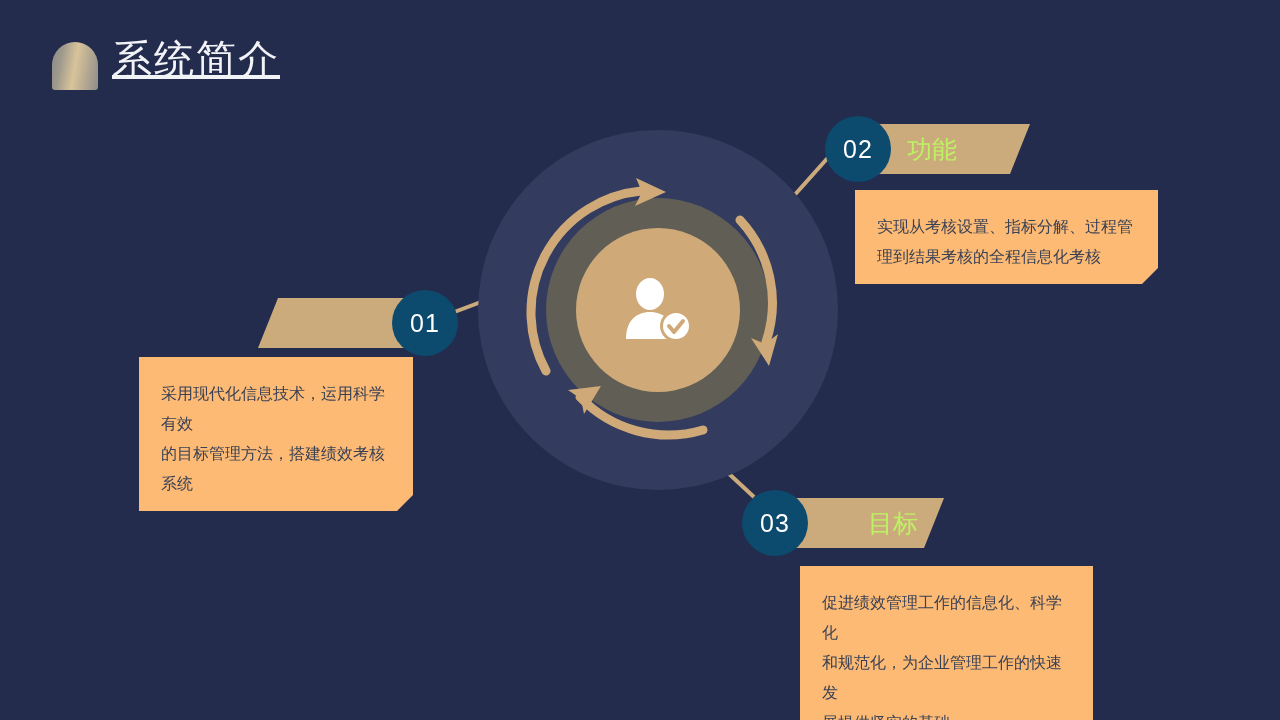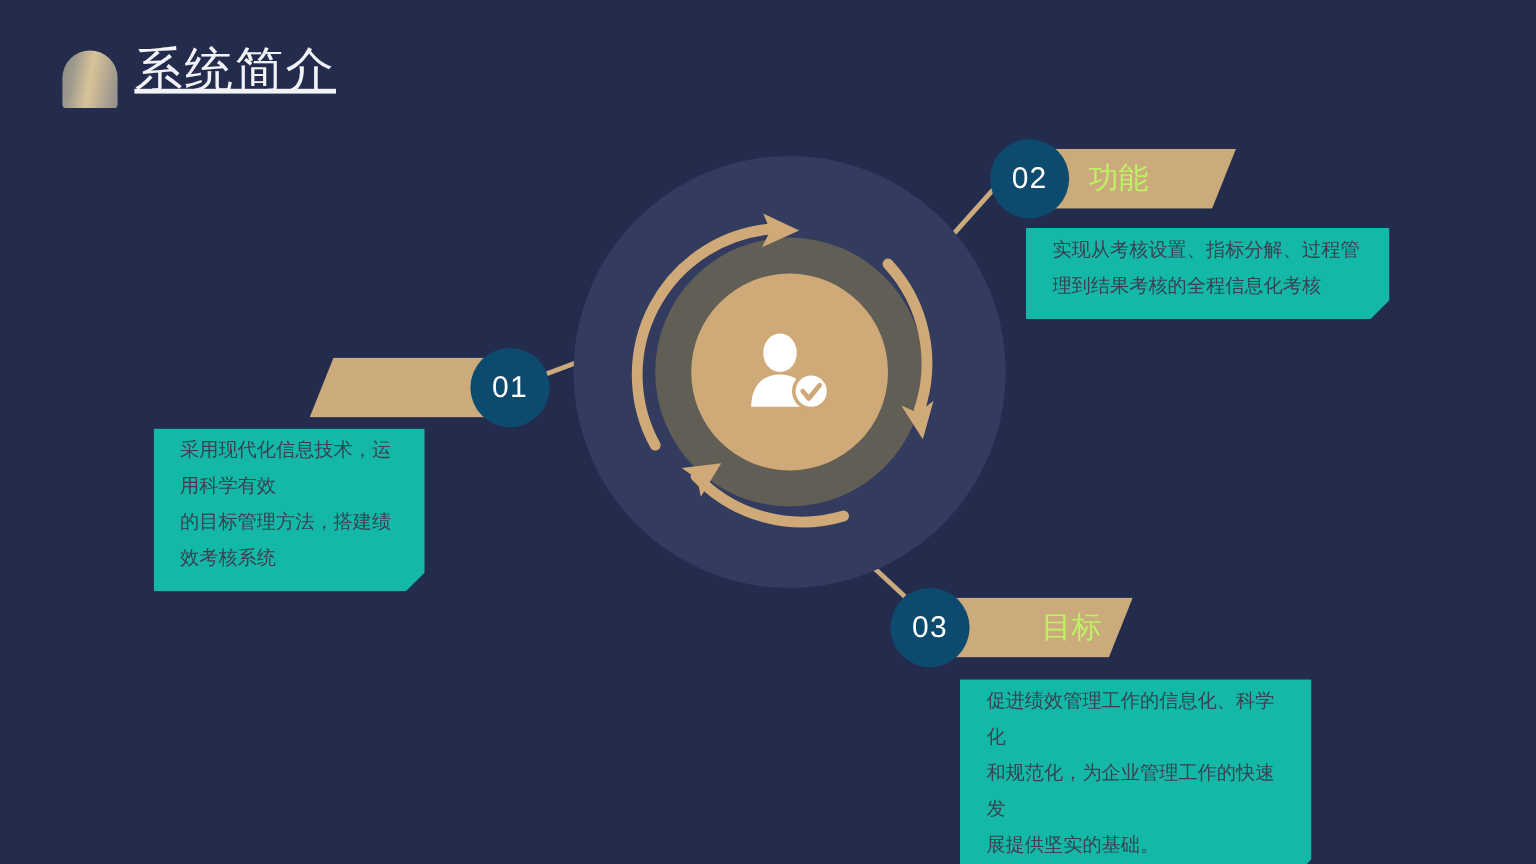--- a/index.html
+++ b/index.html
@@ -132,25 +132,25 @@
     font-size: 25px;
     display: flex;
     align-items: center;
     justify-content: center;
     letter-spacing: 1px;
   }
 
   
   .desc-card {
     position: absolute;
-    background: #14b8a6;
+    background: #fdba74;
     color: #3a4154;
     font-size: 16px;
     line-height: 30px;
-    padding: 4px 20px 12px 22px;
+    padding: 22px 20px 12px 22px;
     box-sizing: border-box;
     clip-path: polygon(0 0, 100% 0, 100% calc(100% - 16px), calc(100% - 16px) 100%, 0 100%);
     white-space: pre-line;
   }
 </style>
 </head>
 <body>
 
 <div id="slide">
 
@@ -199,21 +199,21 @@
         <circle cx="56" cy="49" r="13" fill="#ffffff"></circle>
         <path d="M49 49 L54 55 L63 44" fill="none" stroke="#cfaa78" stroke-width="4" stroke-linecap="round" stroke-linejoin="round"></path>
       </svg>
     </div>
   </div>
 
   <div class="step-banner" style="left:258px; top:298px; width:200px;">
     <div class="banner-shape left-cut" style="left:0; width:178px;"></div>
     <div class="step-circle" style="left:134px;">01</div>
   </div>
-  <div class="desc-card" style="left:128px; top:357px; width:226px;">采用现代化信息技术，运用科学有效
+  <div class="desc-card" style="left:139px; top:357px; width:274px;">采用现代化信息技术，运用科学有效
 的目标管理方法，搭建绩效考核系统</div>
 
   <div class="step-banner" style="left:825px; top:124px; width:205px;">
     <div class="banner-shape right-cut" style="left:30px; width:175px;"></div>
     <div class="banner-label" style="left:82px;">功能</div>
     <div class="step-circle" style="left:0;">02</div>
   </div>
   <div class="desc-card" style="left:855px; top:190px; width:303px;">实现从考核设置、指标分解、过程管
 理到结果考核的全程信息化考核</div>
 

